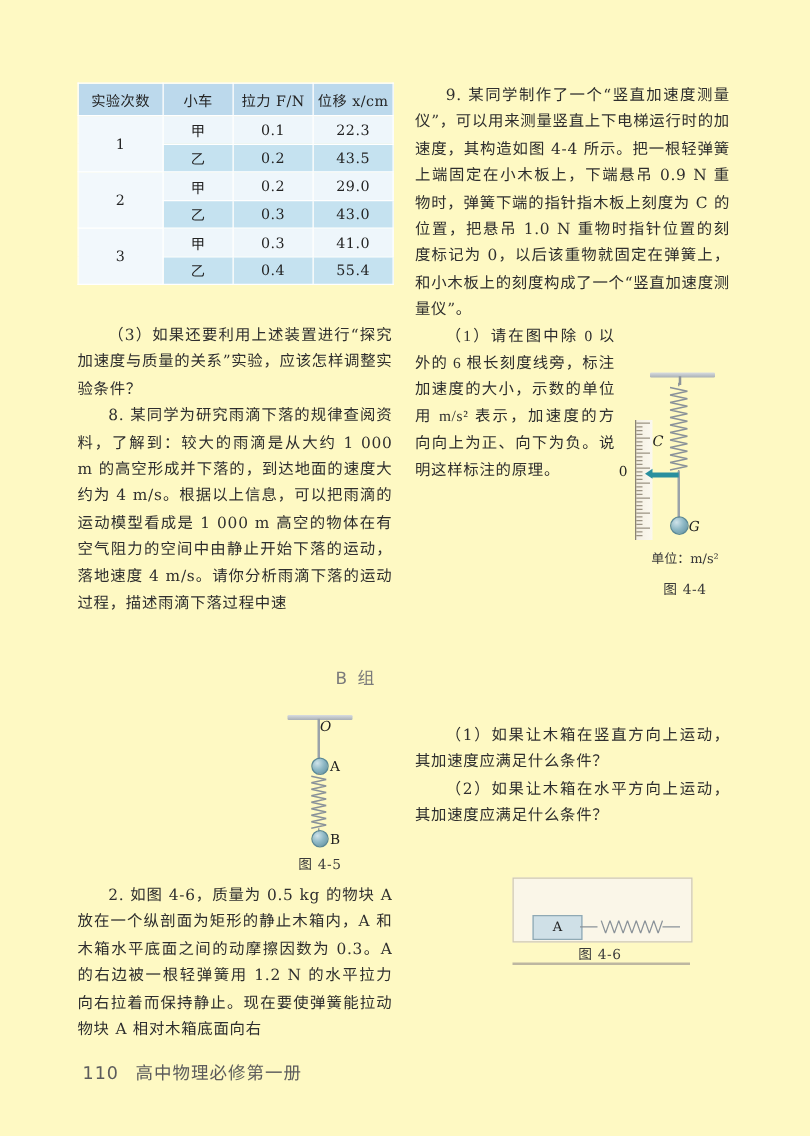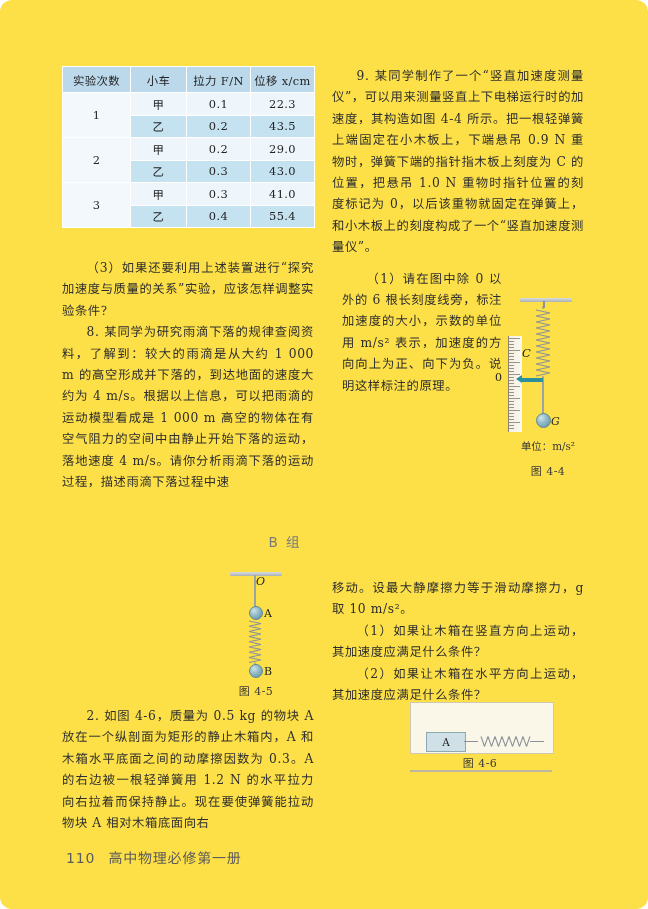--- a/index.html
+++ b/index.html
@@ -13,22 +13,21 @@
     position: relative;
     overflow: hidden;
     font-family: "DejaVu Serif", "Liberation Serif", serif;
     color: #2a2a2a;
     -webkit-font-smoothing: antialiased;
   }
 
   .page {
     position: absolute;
     inset: 0;
-    background: #fde047;
-    border-radius: 12px;
+    background: #fef9c3;
   }
 
   
   .cn {
     font-family: "DejaVu Serif", "Liberation Serif", serif;
     font-size: 12.3px;
     line-height: 21.4px;
     letter-spacing: 0.6px;
     color: #2e2e2e;
     text-align: justify;
@@ -381,21 +380,21 @@
     </tbody>
   </table>
 
   <div class="col-left" style="top: 258px;">
     <p class="cn indent" style="margin:0;">（3）如果还要利用上述装置进行“探究加速度与质量的关系”实验，应该怎样调整实验条件？</p>
     <p class="cn indent" style="margin:0;">8. 某同学为研究雨滴下落的规律查阅资料，了解到：较大的雨滴是从大约 1 000 m 的高空形成并下落的，到达地面的速度大约为 4 m/s。根据以上信息，可以把雨滴的运动模型看成是 1 000 m 高空的物体在有空气阻力的空间中由静止开始下落的运动，落地速度 4 m/s。请你分析雨滴下落的运动过程，描述雨滴下落过程中速</p>
   </div>
 
   <div class="col-right" style="top: 66px;">
     <p class="cn indent" style="margin:0;">9. 某同学制作了一个“竖直加速度测量仪”，可以用来测量竖直上下电梯运行时的加速度，其构造如图 4-4 所示。把一根轻弹簧上端固定在小木板上，下端悬吊 0.9 N 重物时，弹簧下端的指针指木板上刻度为 C 的位置，把悬吊 1.0 N 重物时指针位置的刻度标记为 0，以后该重物就固定在弹簧上，和小木板上的刻度构成了一个“竖直加速度测量仪”。</p>
-    <p class="cn indent" style="margin:10px; width:160px;">（1）请在图中除 0 以外的 6 根长刻度线旁，标注加速度的大小，示数的单位用 m/s² 表示，加速度的方向向上为正、向下为负。说明这样标注的原理。</p>
+    <p class="cn indent" style="margin:0; width:160px;font-family:Liberation Serif, serif;">（1）请在图中除 0 以外的 6 根长刻度线旁，标注加速度的大小，示数的单位用 m/s² 表示，加速度的方向向上为正、向下为负。说明这样标注的原理。</p>
   </div>
 
   <div class="fig44">
     <div class="f44-ceiling"></div>
     <div class="f44-hook"></div>
     <svg class="f44-spring" viewBox="0 0 20 73">
       <path class="sp-stroke" d="M10 0 L10 3
         M3 4 L17 7 M3 10 L17 7 M3 10 L17 13 M3 16 L17 13 M3 16 L17 19 M3 22 L17 19
         M3 22 L17 25 M3 28 L17 25 M3 28 L17 31 M3 34 L17 31 M3 34 L17 37 M3 40 L17 37
         M3 40 L17 43 M3 46 L17 43 M3 46 L17 49 M3 52 L17 49 M3 52 L17 55 M3 58 L17 55
@@ -466,21 +465,20 @@
         M3 29 L15 26.4 M3 29 L15 31.6 M3 34.2 L15 31.6 M3 34.2 L15 36.8
         M3 39.4 L15 36.8 M3 39.4 L15 42 M3 44.6 L15 42
         M9 44.6 L9 48"></path>
     </svg>
     <div class="f45-ballB"></div>
     <span class="f45-labB">B</span>
     <div class="f45-cap fig-caption">图 4-5</div>
   </div>
 
   <div class="col-right" style="top: 578px;">
-    <p class="cn hang-cont" style="margin:0;">移动。设最大静摩擦力等于滑动摩擦力，g 取 10 m/s²。</p>
     <p class="cn indent" style="margin:0;">（1）如果让木箱在竖直方向上运动，其加速度应满足什么条件？</p>
     <p class="cn indent" style="margin:0;">（2）如果让木箱在水平方向上运动，其加速度应满足什么条件？</p>
   </div>
 
   <div class="fig46">
     <div class="f46-box"></div>
     <div class="f46-floor"></div>
     <div class="f46-blockA">A</div>
     <svg class="f46-spring" viewBox="0 0 80 13">
       <path class="sp-stroke" d="M0 6.5 L14 6.5

